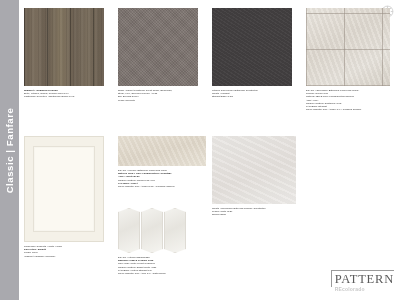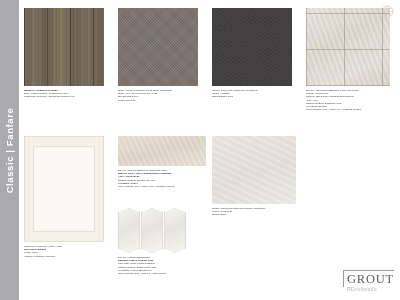--- a/index.html
+++ b/index.html
@@ -250,17 +250,17 @@
       <div>Dal-Tile | Kitchen Backsplash</div>
       <div class="b">Bagswell Glazed Ceramic 3x12</div>
       <div>Chill Verse White Picket Unglazed</div>
       <div>GROUT Custom: Bright White #381</div>
       <div>PATTERN: Vertical Straight Lay</div>
       <div>TRIM: Schluter Jolly A780 1/4" | Satin Nickel</div>
     </div>
   </div>
 
   <div id="logo">
-    <span class="mark">GROUT</span>
+    <span class="mark">PATTERN</span>
     <div class="sub">REcolorado</div>
   </div>
 
 </div>
 
 </body></html>

